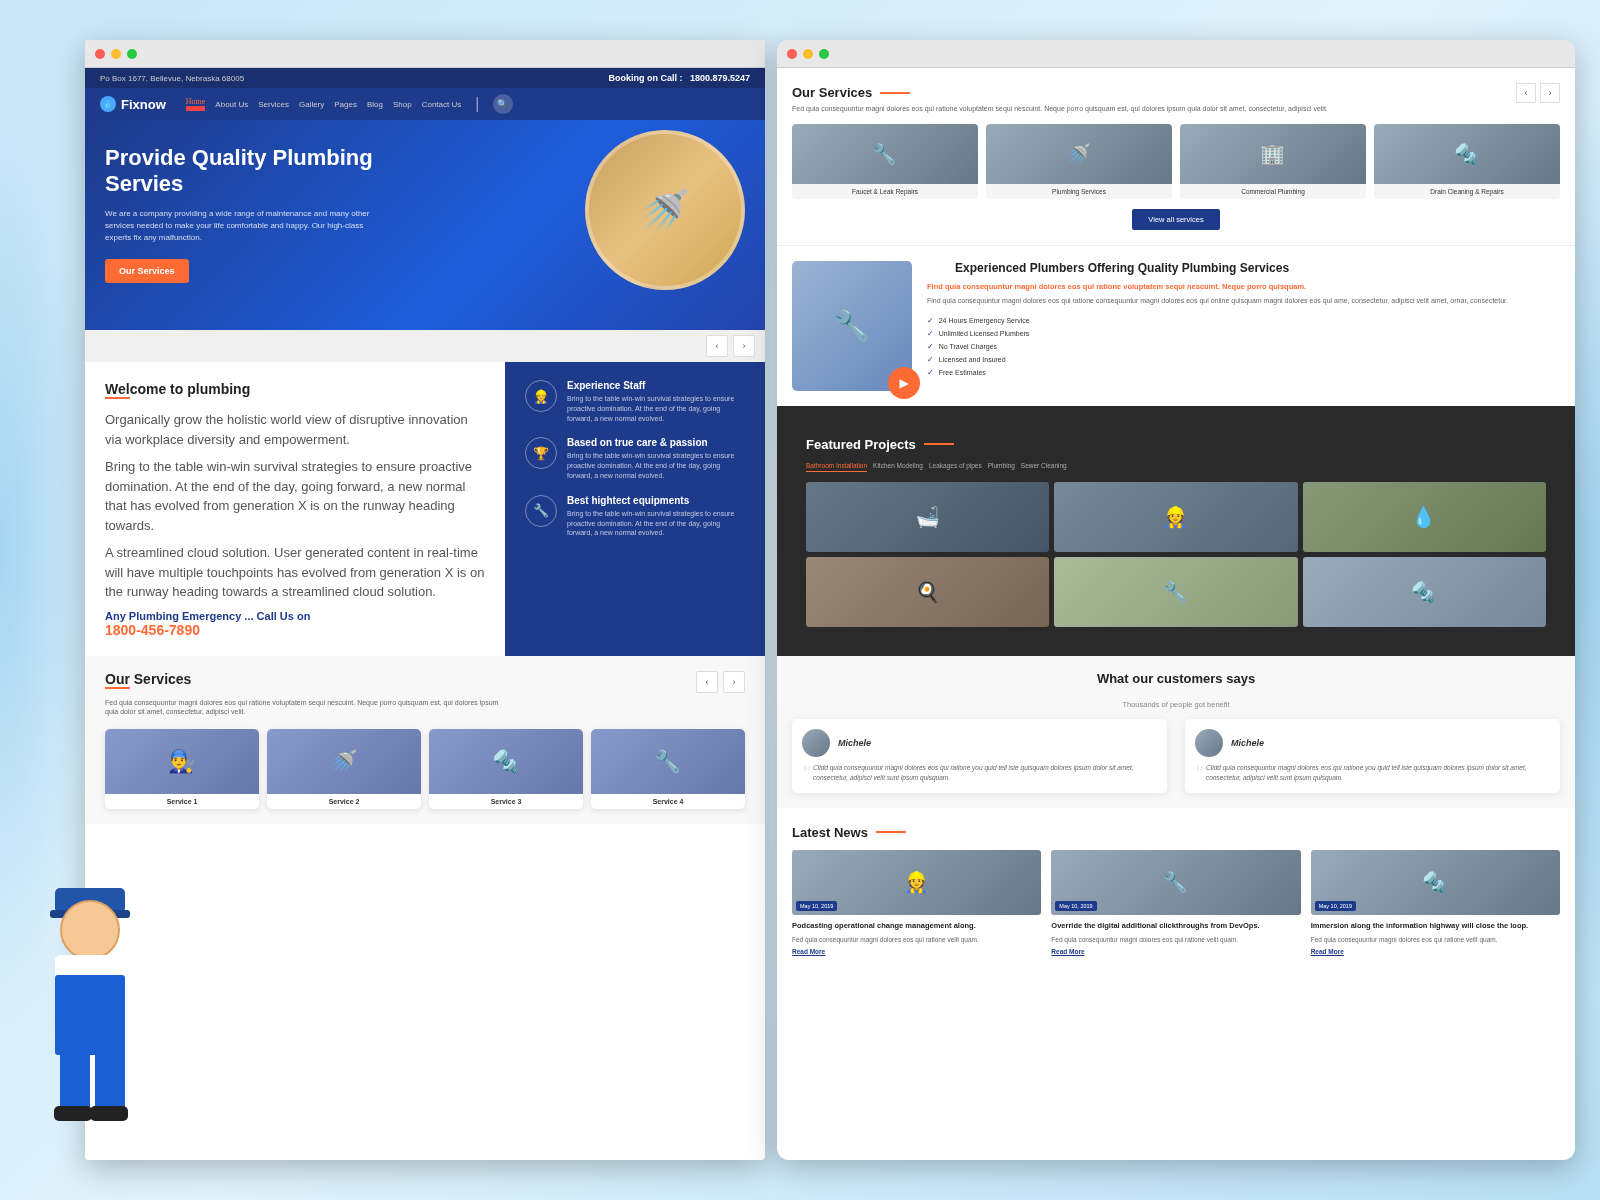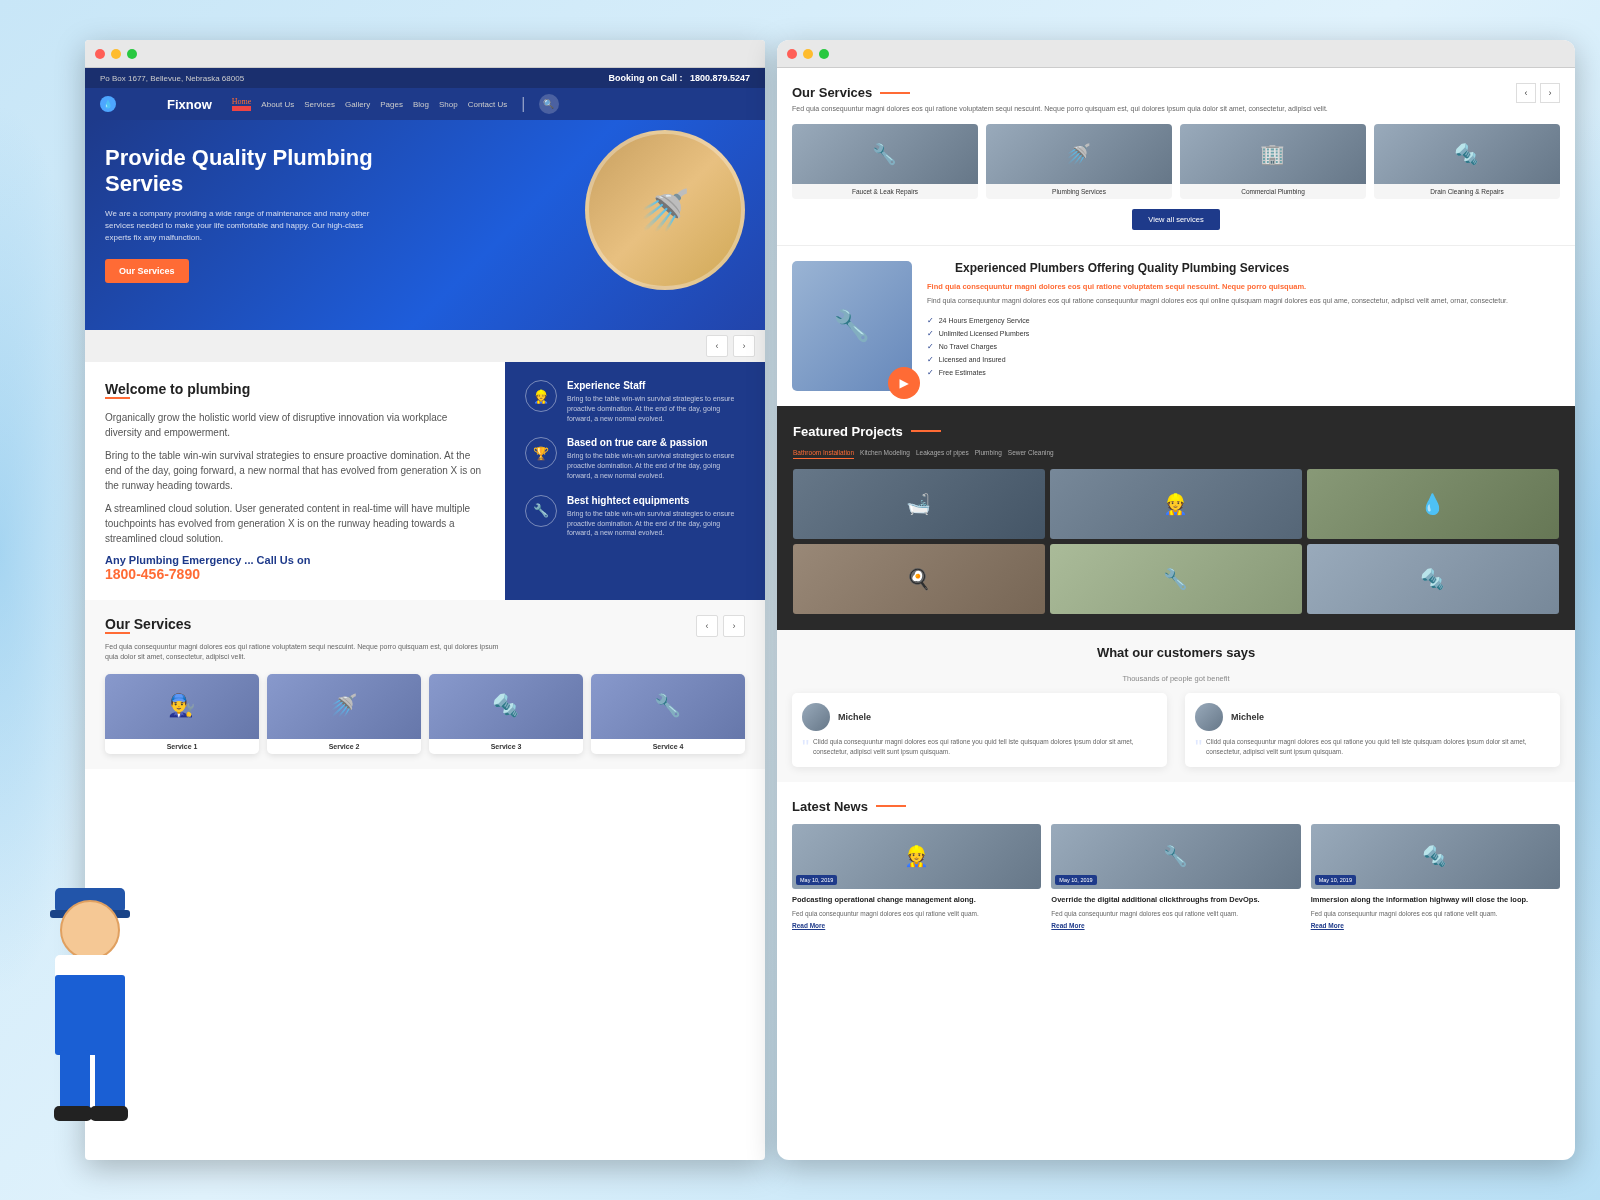--- a/index.html
+++ b/index.html
@@ -208,21 +208,21 @@
       width: 16px;
       height: 16px;
       background: #4da6ff;
       border-radius: 50%;
       display: flex;
       align-items: center;
       justify-content: center;
       font-size: 8px;
       color: white;
     }
-    .logo-text { color: white; font-size: 13px; font-weight: bold; margin-left: 46px; }
+    .logo-text { color: white; font-size: 13px; font-weight: bold; }
     .nav-items { display: flex; gap: 10px; align-items: center; flex: 1; }
     .nav-item { color: #ccc; font-size: 8px; cursor: pointer; }
     .nav-item.active { color: #ff6b35; border-bottom: 5px solid #ef4444; font-family: Liberation Serif, serif; }
     .nav-search {
       width: 20px;
       height: 20px;
       background: rgba(255,255,255,0.2);
       border-radius: 50%;
       display: flex;
       align-items: center;
@@ -326,21 +326,21 @@
     .section-title::after {
       content: '';
       position: absolute;
       bottom: -2px;
       left: 0;
       width: 25px;
       height: 2px;
       background: #ff6b35;
     }
     .welcome-text {
-      font-size: 10px;
+      font-size: 13px;
       color: #555;
       line-height: 1.5;
       margin-top: 8px;
       margin-bottom: 6px;
     }
     .emergency-title {
       color: #1e3a8a;
       font-size: 11px;
       font-weight: 700;
       margin-top: 8px;
@@ -574,21 +574,21 @@
       padding: 2px 0;
       display: flex;
       align-items: center;
       gap: 5px;
     }
     .check-icon { color: #1e3a8a; font-size: 8px; }
 
     
     .projects-section {
       background: #2a2a2a;
-      padding: 16px;
+      padding: 29px;
     }
     .projects-title {
       color: white;
       font-size: 13px;
       font-weight: 800;
       margin-bottom: 8px;
       display: inline-flex;
       align-items: center;
       gap: 8px;
     }
@@ -643,20 +643,21 @@
     }
     .test-subtitle {
       font-size: 7.5px;
       color: #888;
       margin-bottom: 10px;
     }
     .test-cards {
       display: grid;
       grid-template-columns: 1fr 1fr;
       gap: 18px;
+      font-style: italic;
     }
     .test-card {
       background: white;
       padding: 10px;
       border-radius: 5px;
       box-shadow: 0 2px 8px rgba(0,0,0,0.08);
       text-align: left;
     }
     .test-header {
       display: flex;

